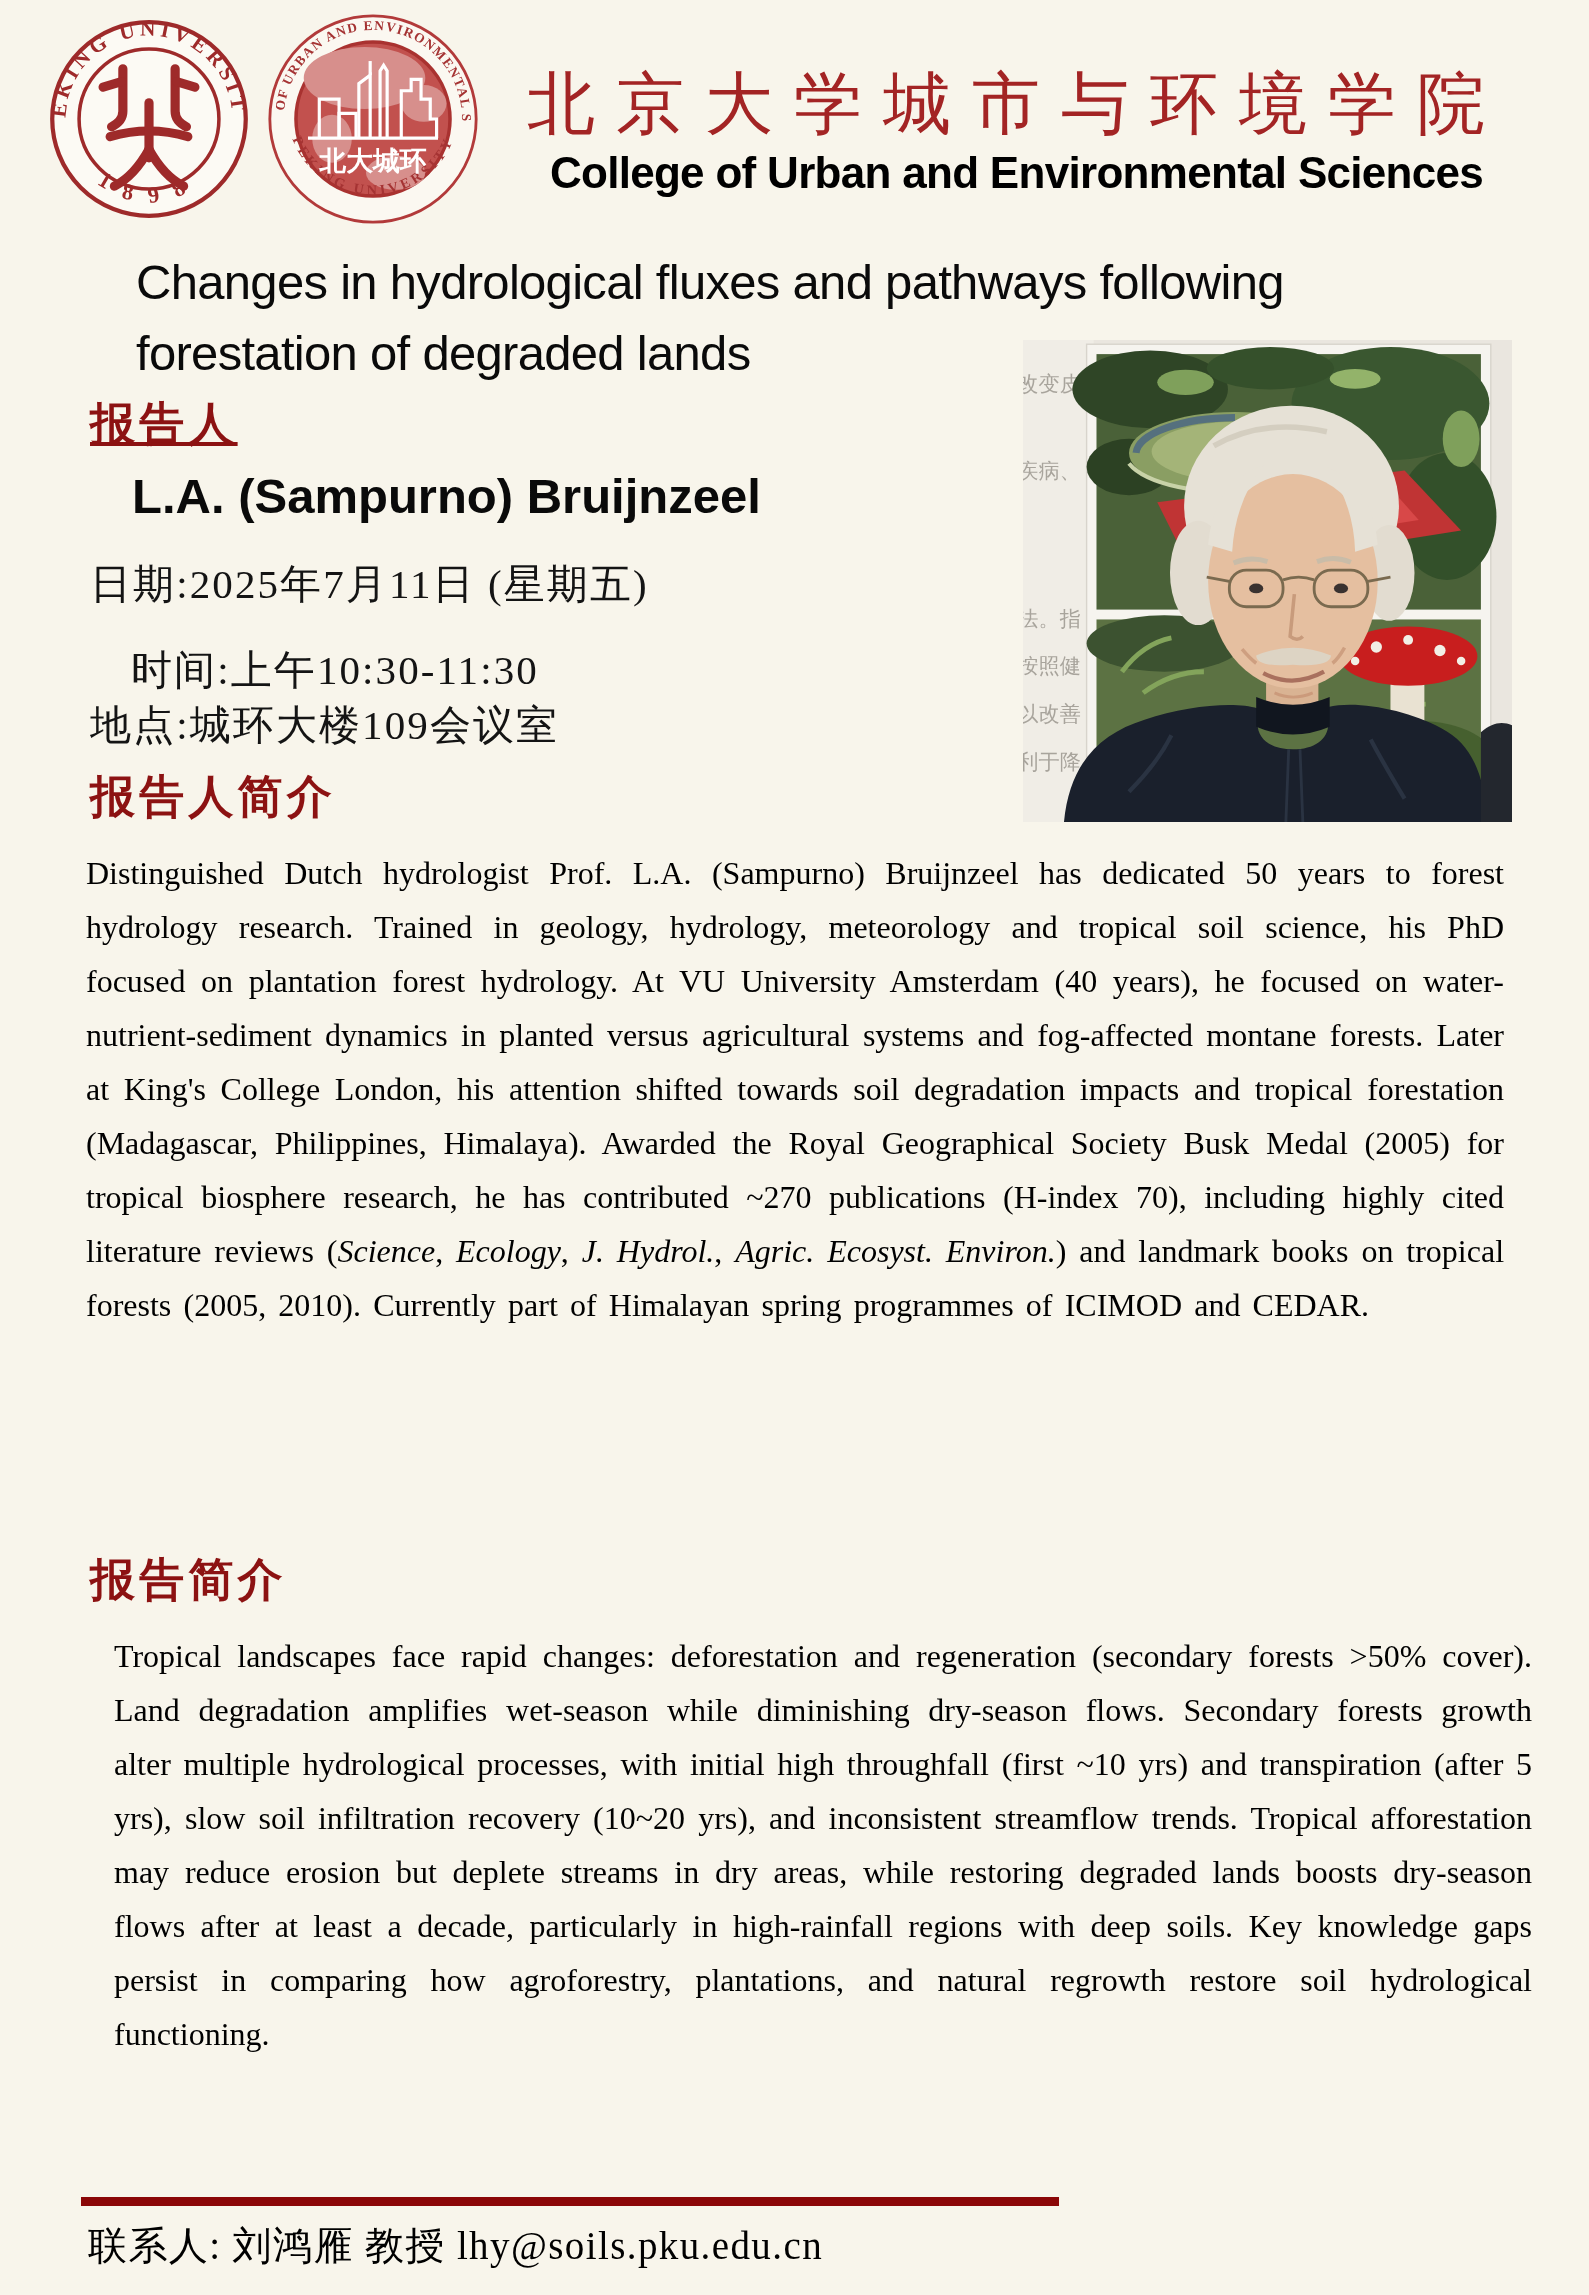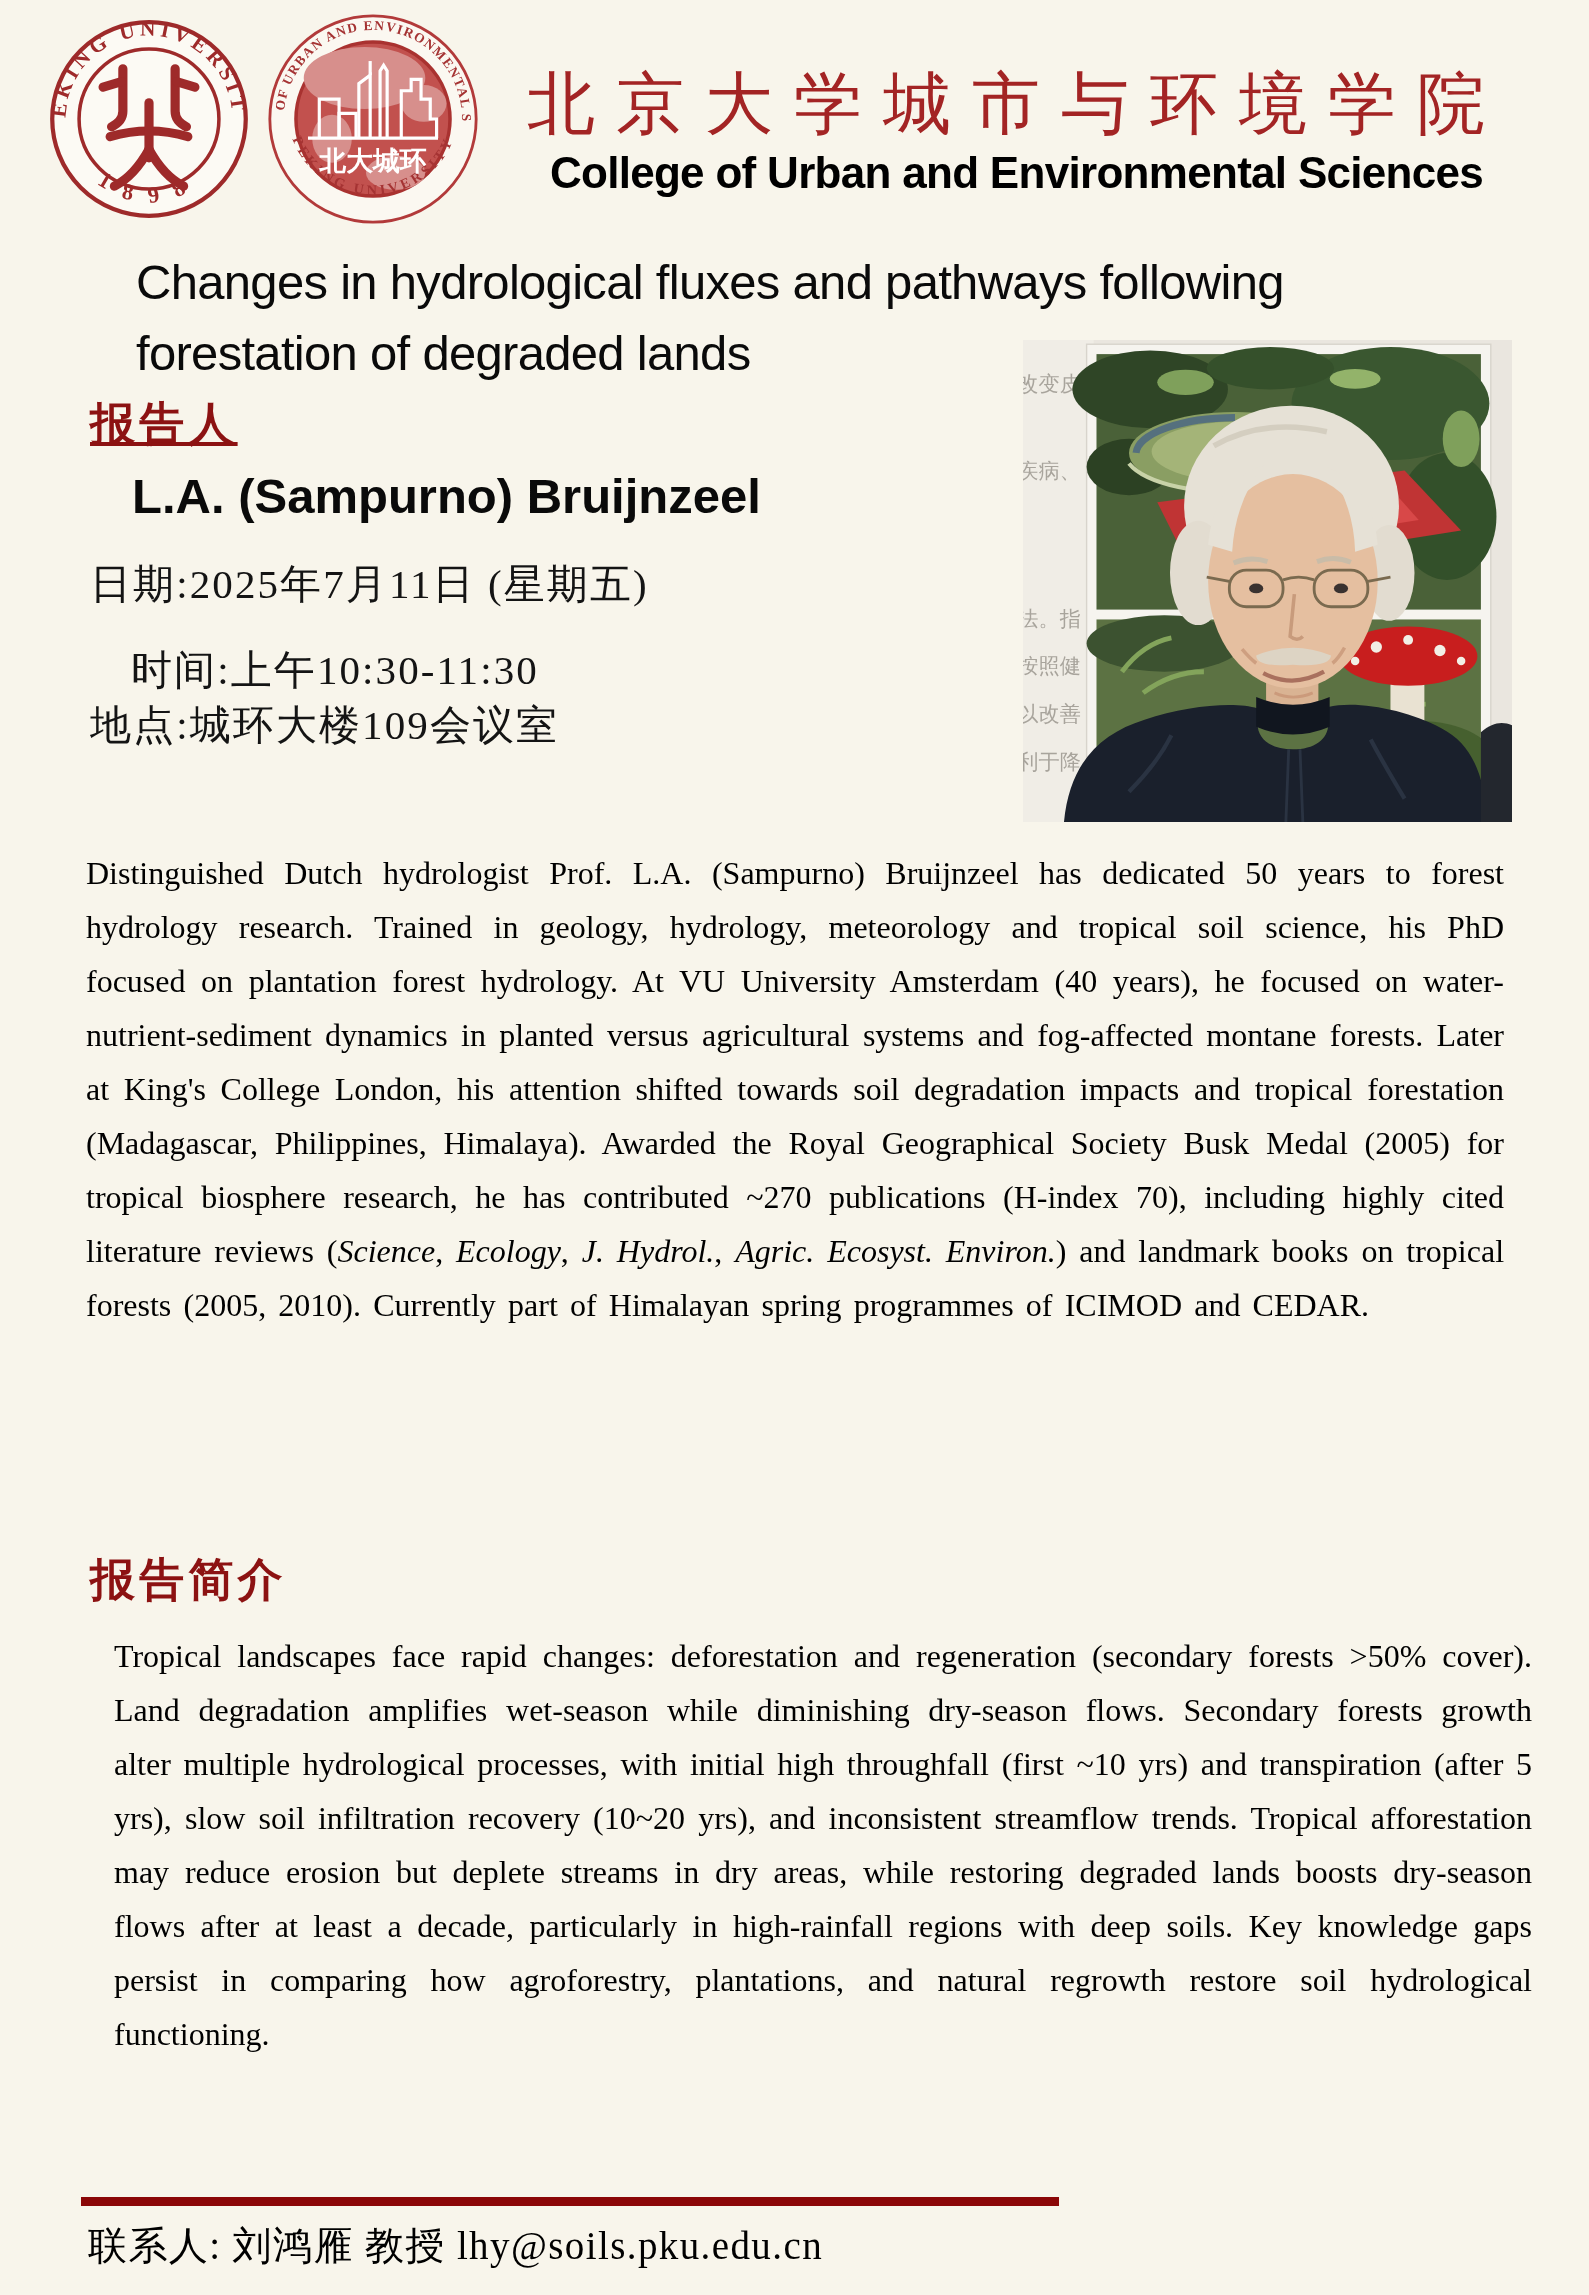--- a/index.html
+++ b/index.html
@@ -221,20 +221,21 @@
       <g>
         <path d="M 58,683 C 66,600 108,558 172,538 C 232,518 300,512 332,522 L 332,544 C 332,566 352,580 382,580 C 412,580 432,566 432,544 L 432,520 C 472,510 544,524 592,550 C 634,572 652,612 658,683 Z" fill="#1A202C"></path>
         <path d="M 330,506 L 330,548 Q 382,570 434,548 L 434,506 Q 382,528 330,506 Z" fill="#11161F"></path>
         <path d="M 150,640 Q 190,600 210,560 M 540,650 Q 510,600 492,566" stroke="#2A3342" stroke-width="6" fill="none"></path>
         <path d="M 376,580 L 372,683 M 392,580 L 396,683" stroke="#2A3342" stroke-width="4" fill="none"></path>
       </g>
       <path d="M 648,683 L 648,556 C 664,542 678,540 692,546 L 692,683 Z" fill="#23272E"></path>
     </g>
   </svg>
 
+  <div class="abs cn-heading bio-heading">报告人简介</div>
   <div class="abs para bio-para"><span>Distinguished Dutch hydrologist Prof. L.A. (Sampurno) Bruijnzeel has dedicated 50 years to forest hydrology research. Trained in geology, hydrology, meteorology and tropical soil science, his PhD focused on plantation forest hydrology. At VU University Amsterdam (40 years), he focused on water-nutrient-sediment dynamics in planted versus agricultural systems and fog-affected montane forests. Later at King's College London, his attention shifted towards soil degradation impacts and tropical forestation (Madagascar, Philippines, Himalaya). Awarded the Royal Geographical Society Busk Medal (2005) for tropical biosphere research, he has contributed ~270 publications (H-index 70), including highly cited literature reviews (</span><i>Science</i><span>, </span><i>Ecology</i><span>, </span><i>J. Hydrol.</i><span>, </span><i>Agric. Ecosyst. Environ.</i><span>) and landmark books on tropical forests (2005, 2010). Currently part of Himalayan spring programmes of ICIMOD and CEDAR.</span></div>
 
   <div class="abs cn-heading abstract-heading">报告简介</div>
   <div class="abs para abstract-para">Tropical landscapes face rapid changes: deforestation and regeneration (secondary forests &gt;50% cover). Land degradation amplifies wet-season while diminishing dry-season flows. Secondary forests growth alter multiple hydrological processes, with initial high throughfall (first ~10 yrs) and transpiration (after 5 yrs), slow soil infiltration recovery (10~20 yrs), and inconsistent streamflow trends. Tropical afforestation may reduce erosion but deplete streams in dry areas, while restoring degraded lands boosts dry-season flows after at least a decade, particularly in high-rainfall regions with deep soils. Key knowledge gaps persist in comparing how agroforestry, plantations, and natural regrowth restore soil hydrological functioning.</div>
 
   <div class="abs rule"></div>
   <div class="abs contact-line">联系人: 刘鸿雁 教授  lhy@soils.pku.edu.cn</div>
 
 </div>
 

